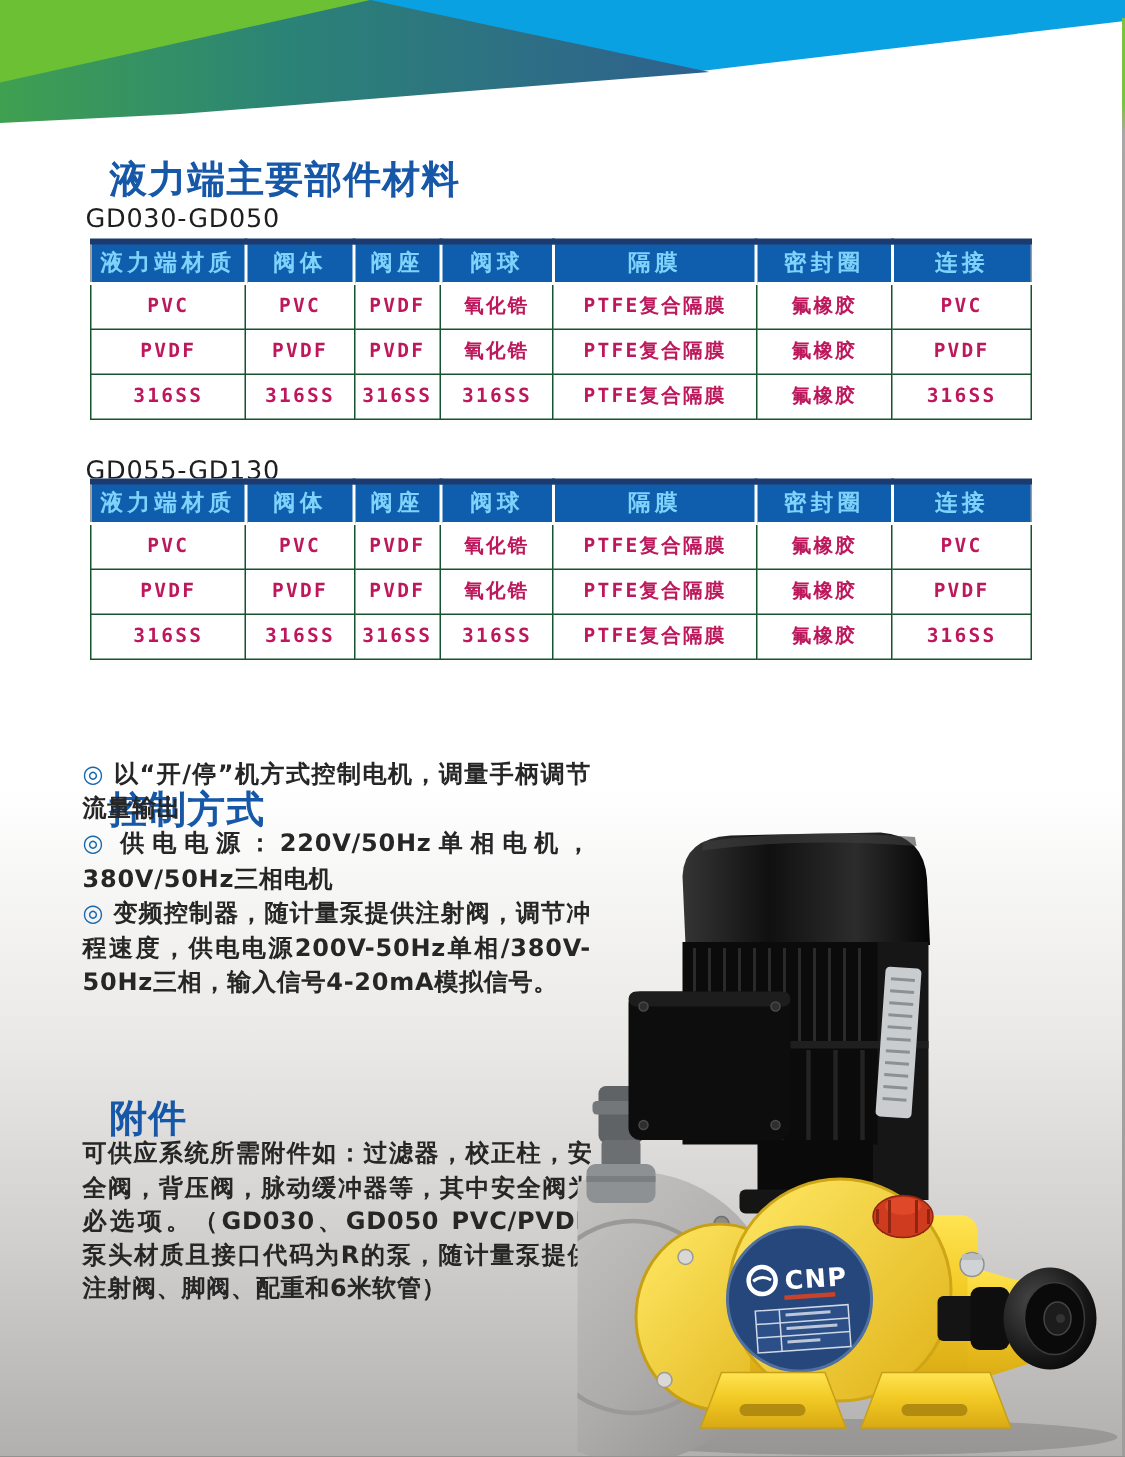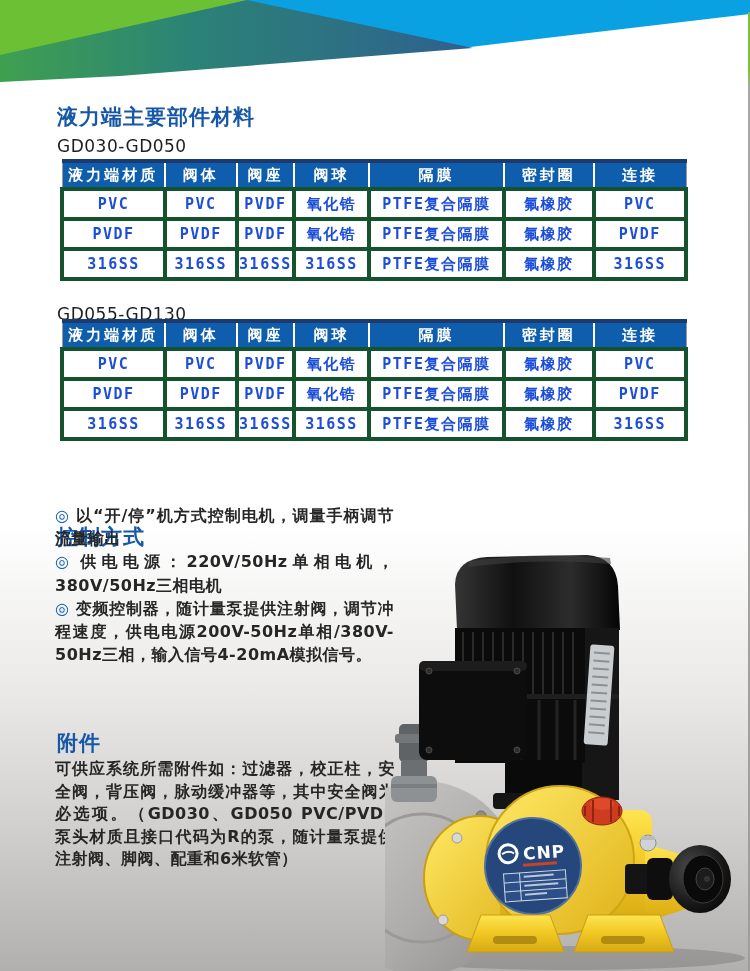--- a/index.html
+++ b/index.html
@@ -9,30 +9,30 @@
     width:750px; height:971px;
     margin:0 auto;
     overflow:hidden;
     font-family:"DejaVu Sans","Liberation Sans",sans-serif;
     background:linear-gradient(180deg,#ffffff 0%,#ffffff 54%,#e9e8e6 72%,#cfcecc 86%,#b1b0ae 100%);
   }
   .banner { position:absolute; left:0; top:0; width:750px; height:92px; display:block; }
   .edge-line { position:absolute; right:0; top:12px; width:2px; height:959px;
     background:linear-gradient(180deg,#7cc23f 0%,#7cc23f 6%,#a9a8a6 8%,#9e9d9b 100%); }
 
-  .sec-title { position:absolute; left:57px; color:#1658a7; font-size:21px; font-weight:bold; letter-spacing:1px; }
+  .sec-title { position:absolute; left:73px; color:#1658a7; font-size:25px; font-weight:bold; letter-spacing:1px; }
   .tbl-label { position:absolute; left:57px; color:#1e1e1e; font-size:17px; letter-spacing:.5px; }
 
   table.mat { position:absolute; left:60px; width:628px; border-collapse:collapse;
     background:#fff; border:1px solid #9b9b9b; border-top:4px solid #1c3a6e; table-layout:fixed; }
-  table.mat th { background:#0e5ead; color:#ffffff; height:28px; font-size:15px; font-weight:bold;
+  table.mat th { background:#0e5ead; color:#7dd3fc; height:28px; font-size:15px; font-weight:bold;
     letter-spacing:3px; border-left:2px solid #ffffff; border-bottom:2px solid #ffffff; text-align:center; }
   table.mat th:first-child { border-left:none; }
-  table.mat td { height:30px; text-align:center; font-size:15px; font-weight:bold; color:#1d4ed8;
-    letter-spacing:1.5px; border:4px solid #14532d;
+  table.mat td { height:30px; text-align:center; font-size:13px; font-weight:bold; color:#be185d;
+    letter-spacing:1.5px; border:1px solid #14532d;
     font-family:"DejaVu Sans Mono","DejaVu Sans",monospace,sans-serif; }
 
   .bullets { position:absolute; left:55px; width:339px; }
   .bullets p { font-size:16px; line-height:23.2px; font-weight:bold; color:#262626;
     text-align:justify; letter-spacing:.5px; }
   .dot { color:#1668b0; font-weight:bold; margin-right:6px; }
   .acc-text { position:absolute; left:55px; width:340px; font-size:16px; line-height:22.5px;
     font-weight:bold; color:#262626; text-align:justify; letter-spacing:.5px; }
   .pump { position:absolute; left:385px; top:548px; width:365px; height:423px; }
 </style>

